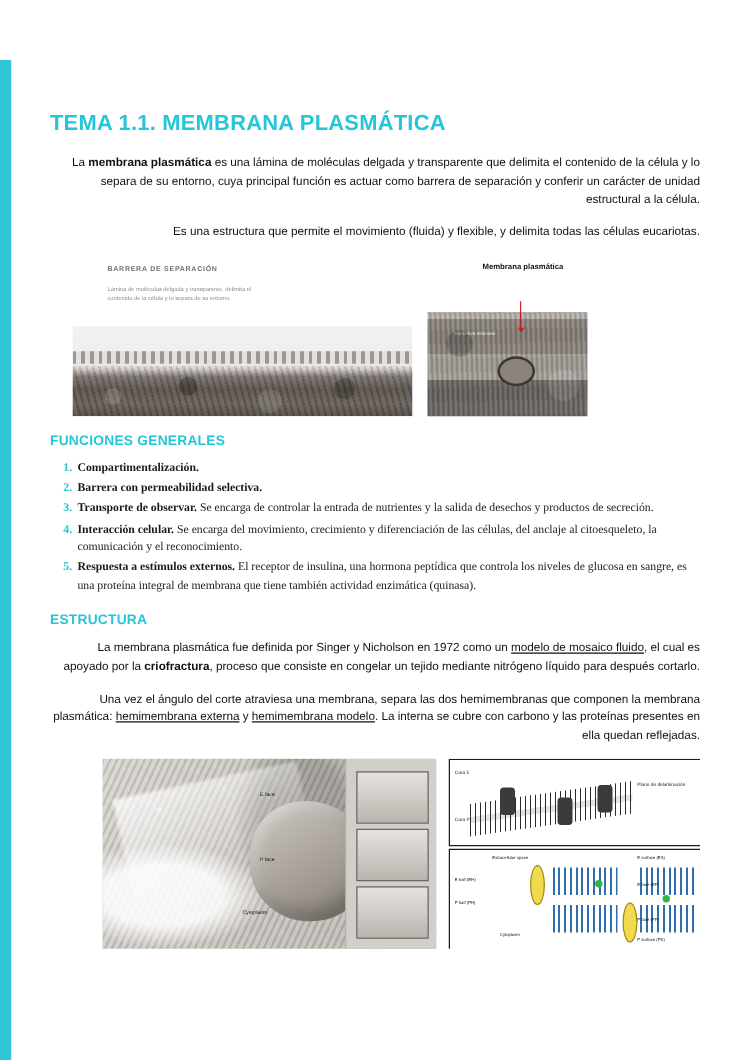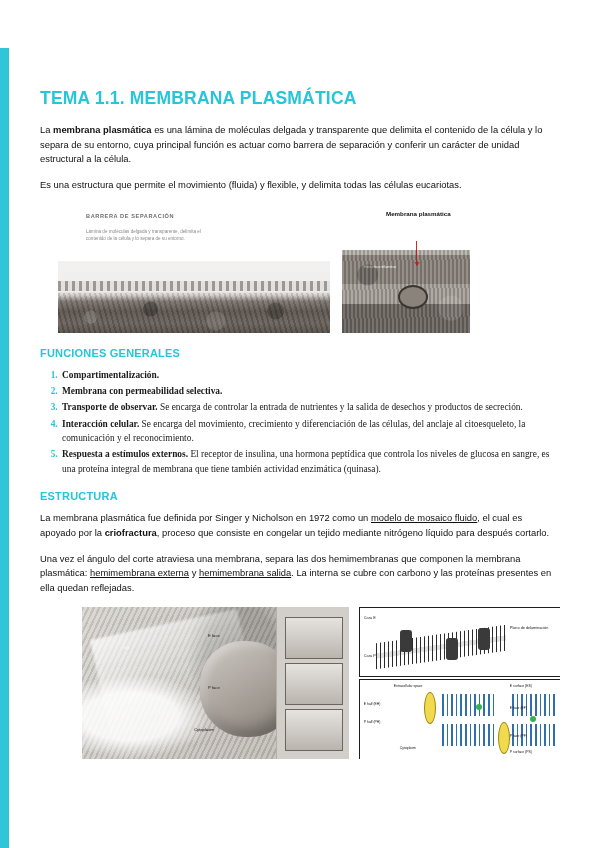--- a/index.html
+++ b/index.html
@@ -35,21 +35,21 @@
     font-size: 17.5px;
     font-weight: bold;
     color: #25c6d8;
     margin: 10px 0 14px 0;
     letter-spacing: 0.2px;
   }
   p.para {
     font-size: 9.4px;
     line-height: 1.55;
     margin: 0 0 11px 0;
-    text-align: left;
+    text-align: right;
     color: #111;
   }
   p.para b { font-weight: bold; }
   .u { text-decoration: underline; }
   h2.section {
     font-size: 11px;
     font-weight: bold;
     color: #25c6d8;
     margin: 14px 0 9px 0;
     letter-spacing: 0.2px;
@@ -351,31 +351,31 @@
       <div class="lbl2">Estructura trilaminar</div>
       <div class="grain"></div>
       <div class="blob"></div>
     </div>
   </div>
 
   <h2 class="section">FUNCIONES GENERALES</h2>
 
   <ol class="funcs">
     <li><b>Compartimentalización.</b><span></span></li>
-    <li><b>Membrana con permeabilidad selectiva.</b><span></span></li>
+    <li><b>Barrera con permeabilidad selectiva.</b><span></span></li>
     <li><b>Transporte de observar.</b><span> Se encarga de controlar la entrada de nutrientes y la salida de desechos y productos de secreción.</span></li>
     <li><b>Interacción celular.</b><span> Se encarga del movimiento, crecimiento y diferenciación de las células, del anclaje al citoesqueleto, la comunicación y el reconocimiento.</span></li>
     <li><b>Respuesta a estímulos externos.</b><span> El receptor de insulina, una hormona peptídica que controla los niveles de glucosa en sangre, es una proteína integral de membrana que tiene también actividad enzimática (quinasa).</span></li>
   </ol>
 
   <h2 class="section">ESTRUCTURA</h2>
 
   <p class="para"><span>La membrana plasmática fue definida por Singer y Nicholson en 1972 como un </span><span class="u">modelo de mosaico fluido</span><span>, el cual es apoyado por la </span><b>criofractura</b><span>, proceso que consiste en congelar un tejido mediante nitrógeno líquido para después cortarlo.</span></p>
 
-  <p class="para"><span>Una vez el ángulo del corte atraviesa una membrana, separa las dos hemimembranas que componen la membrana plasmática: </span><span class="u">hemimembrana externa</span><span> y </span><span class="u">hemimembrana salida</span><span>. La interna se cubre con carbono y las proteínas presentes en ella quedan reflejadas.</span></p>
+  <p class="para"><span>Una vez el ángulo del corte atraviesa una membrana, separa las dos hemimembranas que componen la membrana plasmática: </span><span class="u">hemimembrana externa</span><span> y </span><span class="u">hemimembrana modelo</span><span>. La interna se cubre con carbono y las proteínas presentes en ella quedan reflejadas.</span></p>
 
   <div class="fig-row-2">
     <div class="fig3">
       <div class="freeze"></div>
       <div class="ridge"></div>
       <div class="mound"></div>
       <div class="lbl lblw" style="left:42px; top:38px;">Ice</div>
       <div class="lbl" style="left:126px; top:26px;">E face</div>
       <div class="lbl" style="left:126px; top:78px;">P face</div>
       <div class="lbl" style="left:112px; top:120px;">Cytoplasm</div>

